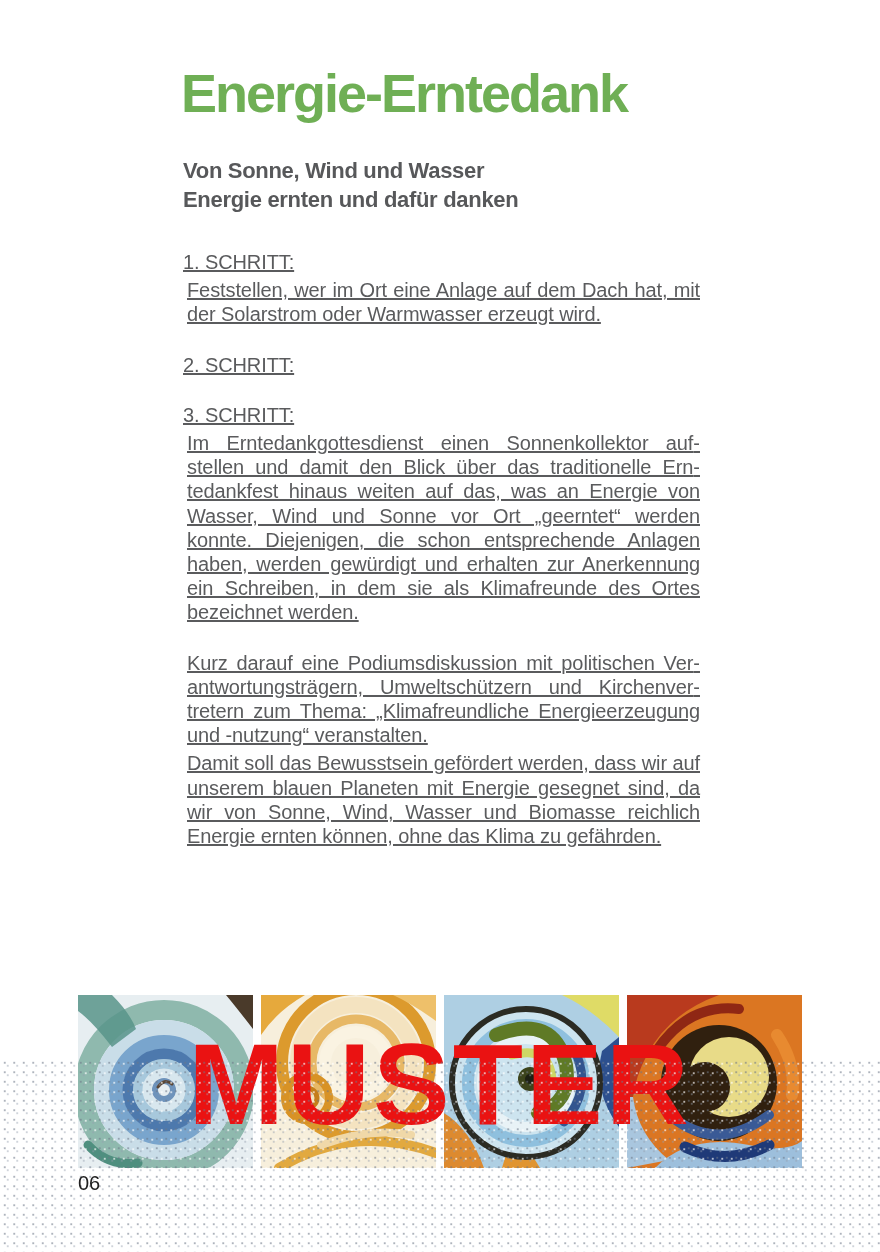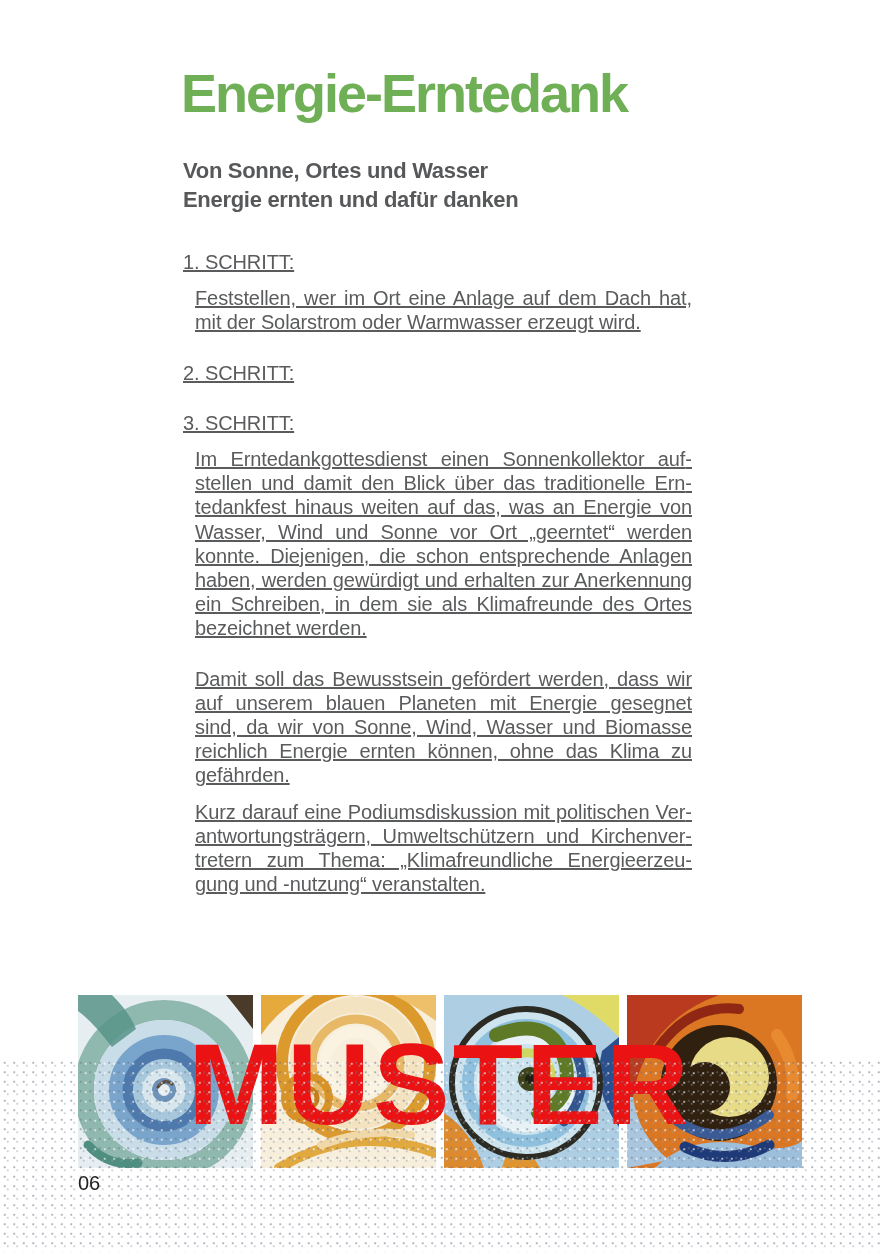--- a/index.html
+++ b/index.html
@@ -39,21 +39,21 @@
     width: 521px;
     font-size: 20px;
     line-height: 24.2px;
     letter-spacing: -0.1px;
     color: #5a5b5d;
     text-decoration: underline;
   }
   .step { margin: 0 0 26px 0; }
   .step-heading { margin: 0 0 3px 0; }
   .step-body {
-    margin: 12px;
+    margin: 4px;
     text-align: justify;
     hyphens: manual;
     -webkit-hyphens: manual;
   }
 
   .gallery {
     position: absolute;
     left: 78px; top: 995px;
     width: 724px; height: 173px;
     display: flex;
@@ -101,39 +101,39 @@
   }
 </style>
 </head>
 <body>
 
 <div class="page">
 
   <h1 class="title">Energie-Erntedank</h1>
 
   <div class="subtitle">
-    <div>Von Sonne, Ortes und Wasser</div>
+    <div>Von Sonne, Wind und Wasser</div>
     <div>Energie ernten und dafür danken</div>
   </div>
 
   <div class="steps">
     <section class="step">
       <div class="step-heading">1. SCHRITT:</div>
       <p class="step-body">Feststellen, wer im Ort eine Anlage auf dem Dach hat, mit der Solarstrom oder Warmwasser erzeugt wird.</p>
     </section>
     <section class="step">
       <div class="step-heading">2. SCHRITT:</div>
     </section>
     <section class="step">
       <div class="step-heading">3. SCHRITT:</div>
       <p class="step-body">Im Erntedankgottesdienst einen Sonnenkollektor auf­stellen und damit den Blick über das traditionelle Ern­tedankfest hinaus weiten auf das, was an Energie von Wasser, Wind und Sonne vor Ort „geerntet“ werden konnte. Diejenigen, die schon entsprechende Anlagen haben, werden gewürdigt und erhalten zur Anerken­nung ein Schreiben, in dem sie als Klimafreunde des Ortes bezeichnet werden.</p>
     </section>
     <section class="step">
+      <p class="step-body">Kurz darauf eine Podiumsdiskussion mit politischen Ver­antwortungsträgern, Umweltschützern und Kirchenver­tretern zum Thema: „Klimafreundliche Energieerzeu­gung und -nutzung“ veranstalten.</p>
       <p class="step-body">Damit soll das Bewusstsein gefördert werden, dass wir auf unserem blauen Planeten mit Energie gesegnet sind, da wir von Sonne, Wind, Wasser und Biomasse reichlich Energie ernten können, ohne das Klima zu gefährden.</p>
-      <p class="step-body">Kurz darauf eine Podiumsdiskussion mit politischen Ver­antwortungsträgern, Umweltschützern und Kirchenver­tretern zum Thema: „Klimafreundliche Energieerzeu­gung und -nutzung“ veranstalten.</p>
     </section>
   </div>
 
   <div class="gallery">
 
     <div class="tile">
       <svg width="175" height="173" viewBox="0 0 175 173" xmlns="http://www.w3.org/2000/svg">
         <rect width="175" height="173" fill="#e7eef1"></rect>
         <g fill="none" stroke-linecap="round">
           <circle cx="86" cy="95" r="80" stroke="#8fb9ae" stroke-width="20"></circle>

